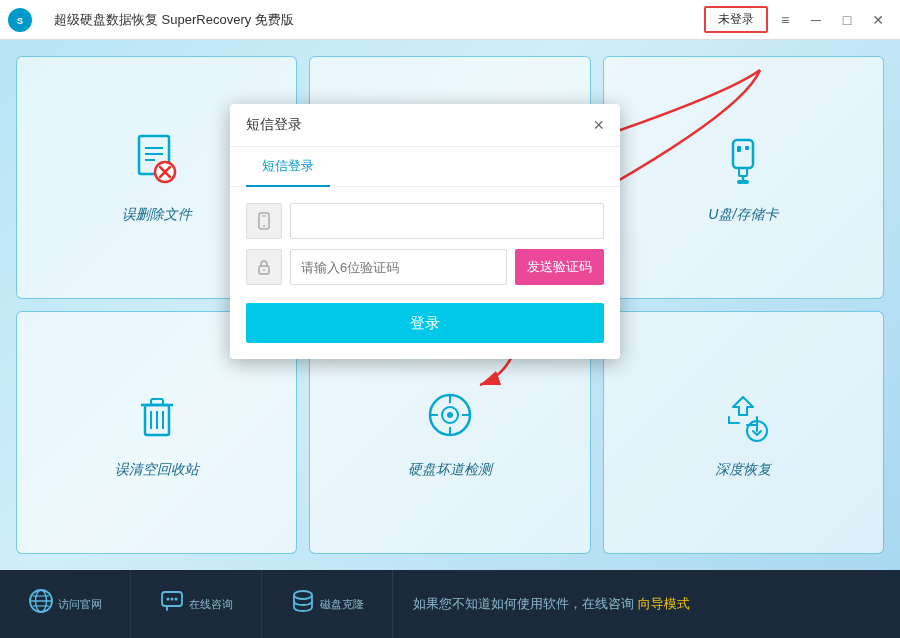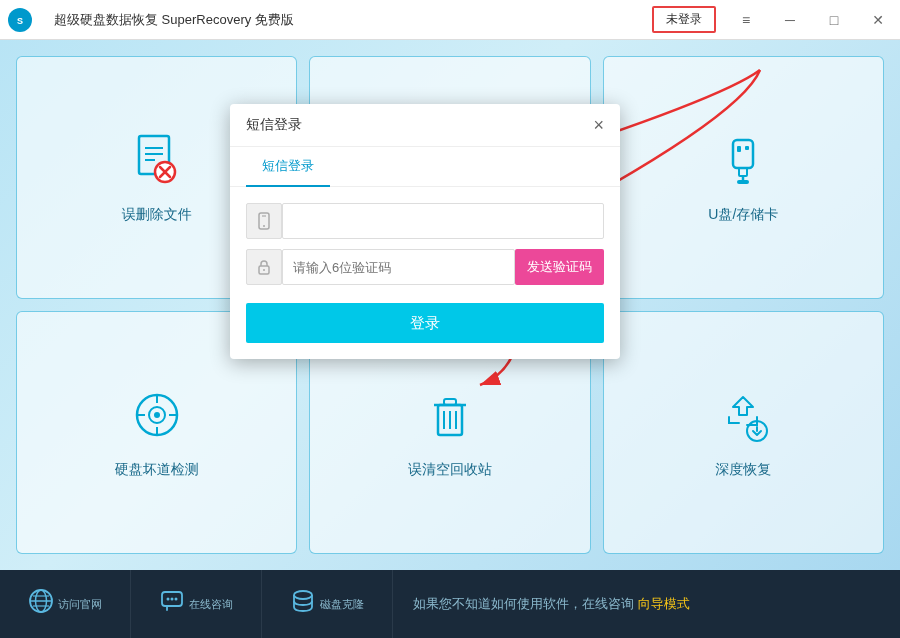--- a/index.html
+++ b/index.html
@@ -37,21 +37,21 @@
     }
     .titlebar-title {
       font-size: 13px;
       color: #333;
       flex: 1;
       margin-left: 14px;
     }
     .titlebar-controls {
       display: flex;
       align-items: center;
-      gap: 16px;
+      gap: 3px;
     }
     .login-btn {
       border: 2px solid #e84040;
       color: #333;
       background: #fff;
       padding: 3px 12px;
       font-size: 12px;
       cursor: pointer;
       border-radius: 2px;
     }
@@ -77,20 +77,21 @@
       flex-direction: column;
       padding: 16px;
       gap: 12px;
       position: relative;
     }
 
     .grid-row {
       display: flex;
       gap: 12px;
       flex: 1;
+      font-style: italic;
     }
 
     .grid-cell {
       flex: 1;
       background: rgba(255,255,255,0.6);
       border: 1.5px solid rgba(0, 160, 210, 0.5);
       border-radius: 6px;
       display: flex;
       flex-direction: column;
       align-items: center;
@@ -160,20 +161,21 @@
     .modal-body {
       padding: 16px;
       display: flex;
       flex-direction: column;
       gap: 10px;
     }
 
     .input-row {
       display: flex;
       align-items: center;
+      gap: 8px;
     }
     .input-icon {
       width: 36px;
       height: 36px;
       background: #f0f0f0;
       border: 1px solid #ddd;
       display: flex;
       align-items: center;
       justify-content: center;
       color: #aaa;
@@ -335,44 +337,44 @@
       </div>
       <span class="cell-label">U盘/存储卡</span>
     </div>
   </div>
 
   <div class="grid-row">
 
     <div class="grid-cell">
       <div class="cell-icon">
         <svg class="cell-svg" viewBox="0 0 56 56" fill="none" xmlns="http://www.w3.org/2000/svg">
+          <rect x="16" y="18" width="24" height="30" rx="2" fill="none" stroke="#00a8d4" stroke-width="2.5"></rect>
+          <line x1="12" y1="18" x2="44" y2="18" stroke="#00a8d4" stroke-width="2.5"></line>
+          <rect x="22" y="12" width="12" height="6" rx="2" fill="none" stroke="#00a8d4" stroke-width="2"></rect>
+          <line x1="22" y1="24" x2="22" y2="42" stroke="#00a8d4" stroke-width="2"></line>
+          <line x1="28" y1="24" x2="28" y2="42" stroke="#00a8d4" stroke-width="2"></line>
+          <line x1="34" y1="24" x2="34" y2="42" stroke="#00a8d4" stroke-width="2"></line>
+        </svg>
+      </div>
+      <span class="cell-label">误清空回收站</span>
+    </div>
+
+    <div class="grid-cell">
+      <div class="cell-icon">
+        <svg class="cell-svg" viewBox="0 0 56 56" fill="none" xmlns="http://www.w3.org/2000/svg">
           <ellipse cx="28" cy="28" rx="20" ry="20" fill="none" stroke="#00a8d4" stroke-width="2.5"></ellipse>
           <ellipse cx="28" cy="28" rx="8" ry="8" fill="none" stroke="#00a8d4" stroke-width="2"></ellipse>
           <circle cx="28" cy="28" r="3" fill="#00a8d4"></circle>
           <line x1="28" y1="8" x2="28" y2="16" stroke="#00a8d4" stroke-width="2"></line>
           <line x1="28" y1="40" x2="28" y2="48" stroke="#00a8d4" stroke-width="2"></line>
           <line x1="8" y1="28" x2="16" y2="28" stroke="#00a8d4" stroke-width="2"></line>
           <line x1="40" y1="28" x2="48" y2="28" stroke="#00a8d4" stroke-width="2"></line>
         </svg>
       </div>
       <span class="cell-label">硬盘坏道检测</span>
-    </div>
-
-    <div class="grid-cell">
-      <div class="cell-icon">
-        <svg class="cell-svg" viewBox="0 0 56 56" fill="none" xmlns="http://www.w3.org/2000/svg">
-          <rect x="16" y="18" width="24" height="30" rx="2" fill="none" stroke="#00a8d4" stroke-width="2.5"></rect>
-          <line x1="12" y1="18" x2="44" y2="18" stroke="#00a8d4" stroke-width="2.5"></line>
-          <rect x="22" y="12" width="12" height="6" rx="2" fill="none" stroke="#00a8d4" stroke-width="2"></rect>
-          <line x1="22" y1="24" x2="22" y2="42" stroke="#00a8d4" stroke-width="2"></line>
-          <line x1="28" y1="24" x2="28" y2="42" stroke="#00a8d4" stroke-width="2"></line>
-          <line x1="34" y1="24" x2="34" y2="42" stroke="#00a8d4" stroke-width="2"></line>
-        </svg>
-      </div>
-      <span class="cell-label">误清空回收站</span>
     </div>
 
     <div class="grid-cell">
       <div class="cell-icon">
         <svg class="cell-svg" viewBox="0 0 56 56" fill="none" xmlns="http://www.w3.org/2000/svg">
 
           <path d="M28 10 L38 20 L32 20 L32 28 L24 28 L24 20 L18 20 Z" fill="none" stroke="#00a8d4" stroke-width="2" stroke-linejoin="round"></path>
           <path d="M14 30 L14 36 L24 36" fill="none" stroke="#00a8d4" stroke-width="2" stroke-linecap="round"></path>
           <path d="M42 30 L42 38 L32 38" fill="none" stroke="#00a8d4" stroke-width="2" stroke-linecap="round"></path>
           <circle cx="42" cy="44" r="10" fill="none" stroke="#00a8d4" stroke-width="2"></circle>

